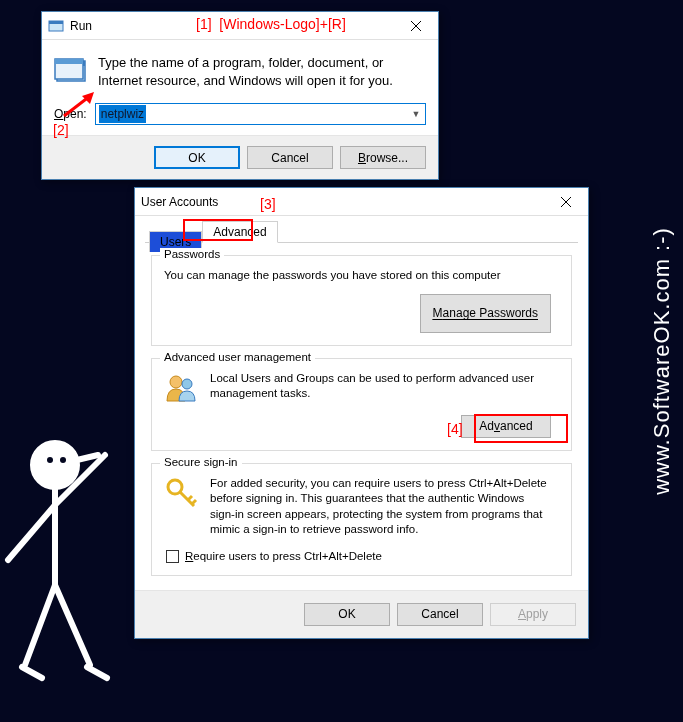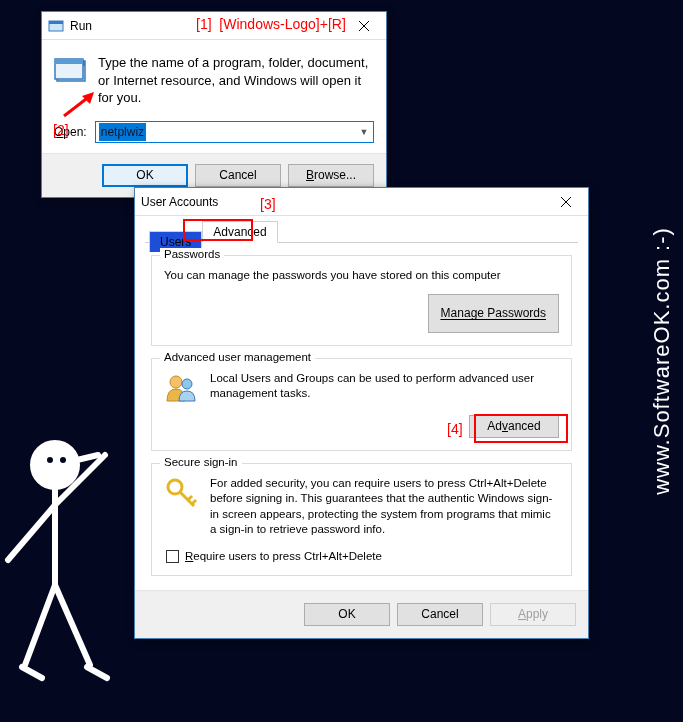--- a/index.html
+++ b/index.html
@@ -10,21 +10,21 @@
   .stick-figure { position: absolute; left: 0; top: 420px; width: 140px; height: 280px; }
   
   
   .window { position: absolute; background: #fff; border: 1px solid #4a80b0; box-shadow: 2px 2px 8px rgba(0,0,0,0.4); }
   .titlebar { height: 28px; background: #fff; border-bottom: 1px solid #e0e0e0; display: flex; align-items: center; padding: 0 0 0 6px; font-size: 12px; color: #000; }
   .titlebar-spacer { flex: 1; }
   .titlebar-icon { width: 16px; height: 16px; margin-right: 6px; display:flex; align-items:center; justify-content:center; }
   .close-btn { width: 44px; height: 28px; display: flex; align-items: center; justify-content: center; cursor: default; font-size: 14px; }
   
   
-  #run { left: 41px; top: 11px; width: 346px; }
+  #run { left: 41px; top: 11px; width: 398px; }
   .run-body { padding: 14px 12px 10px 12px; font-size: 12px; color: #000; background:#fff; }
   .run-row1 { display: flex; align-items: flex-start; gap: 10px; }
   .run-bigicon { width: 34px; height: 34px; flex: none; display:flex; align-items:center; justify-content:center; }
   .run-desc { font-size: 13px; line-height: 1.35; }
   .run-row2 { display: flex; align-items: center; gap: 8px; margin-top: 14px; }
   .run-label { font-size: 12px; }
   .run-input-wrap { flex: 1; display: flex; align-items: center; border: 1px solid #0078d7; height: 22px; }
   .run-input-selected { background: #0078d7; padding: 2px 2px; font-size: 12px; color: #0f172a; }
   .combo-arrow { width: 18px; text-align: center; font-size: 9px; color: #555; border-left: none; }
   .run-buttons { background: #f0f0f0; padding: 10px 12px; display: flex; justify-content: flex-end; gap: 7px; border-top: 1px solid #e5e5e5; }
@@ -36,21 +36,21 @@
   .red-box { border: 2px solid #ff0000; position: absolute; pointer-events: none; }
   .red-arrow { position: absolute; }
   
   
   #ua { left: 134px; top: 187px; width: 455px; }
   .ua-body { padding: 4px 10px 0 10px; background: #fff; font-size: 11.5px; color: #000; }
   .tabs { display: flex; align-items: flex-end; border-bottom: 1px solid #d0d0d0; padding-left: 4px; gap:0; }
   .tab { padding: 3px 10px 3px 10px; font-size: 12px; border: 1px solid #d0d0d0; border-bottom: none; background: #1d4ed8; position: relative; top: 10px; cursor: default; }
   .tab.active { background: #fff; top: 1px; border-bottom: 1px solid #fff; }
   
-  .group { border: 1px solid #dcdcdc; margin: 12px 6px 0 6px; padding: 12px 12px 12px 12px; position: relative; }
+  .group { border: 1px solid #dcdcdc; margin: 12px 6px 0 6px; padding: 12px 20px 12px 12px; position: relative; }
   .group-title { position: absolute; top: -8px; left: 8px; background: #fff; padding: 0 4px; font-size: 11.5px; color: #000; }
   .group-row { display: flex; gap: 12px; align-items: flex-start; }
   .group-icon { width: 34px; height: 34px; flex: none; display:flex; align-items:center; justify-content:center; }
   .group-text { font-size: 11.5px; line-height: 1.35; flex: 1; }
   .group-btn-row { display: flex; justify-content: flex-end; margin-top: 10px; }
   .btn-u { min-width: 120px; height: 39px; font-size: 12px; background: #e1e1e1; border: 1px solid #adadad; text-decoration: underline; text-underline-offset: 2px; padding: 0 12px; }
   .btn-plain { min-width: 90px; height: 23px; font-size: 12px; background: #e1e1e1; border: 1px solid #adadad; padding: 0 12px; }
   
   .checkbox-row { display: flex; align-items: center; gap: 6px; margin-top: 12px; font-size: 11.5px; margin-left: 2px; }
   .checkbox { width: 13px; height: 13px; border: 1px solid #333; }

